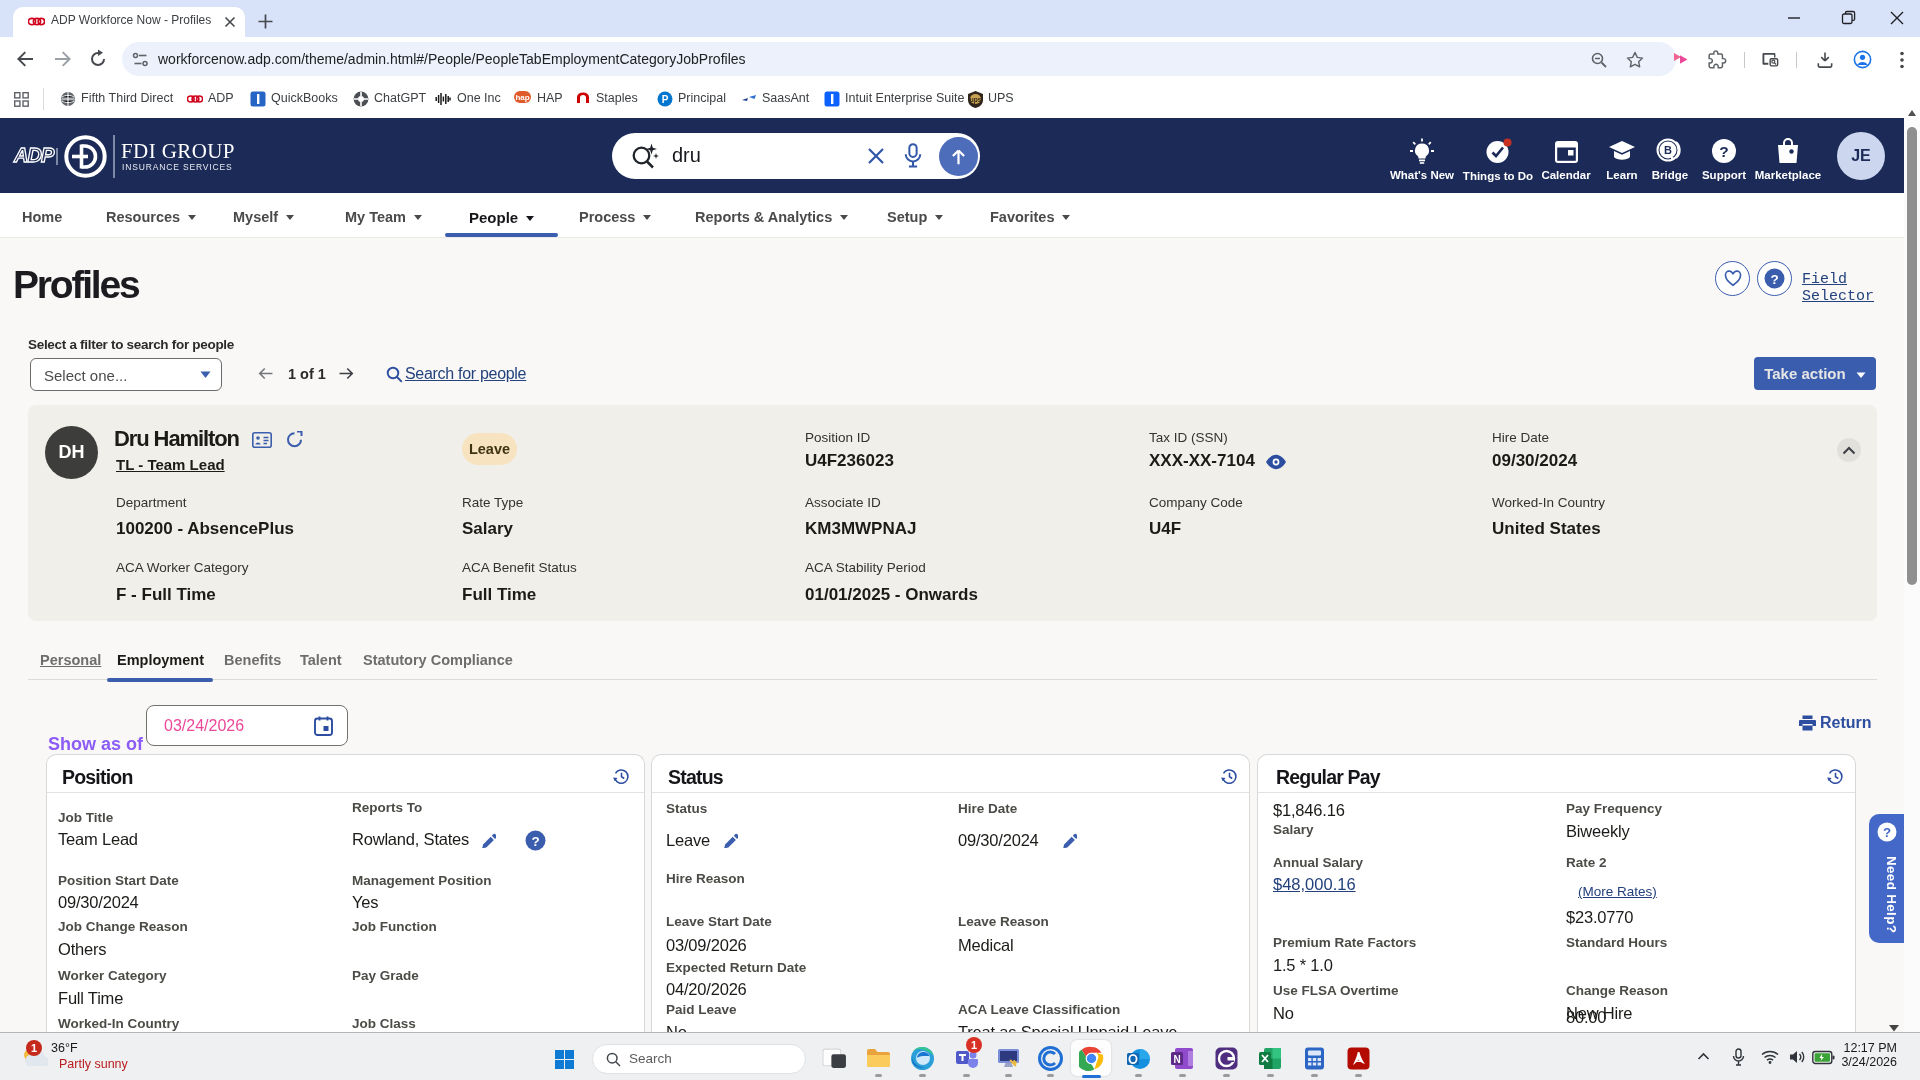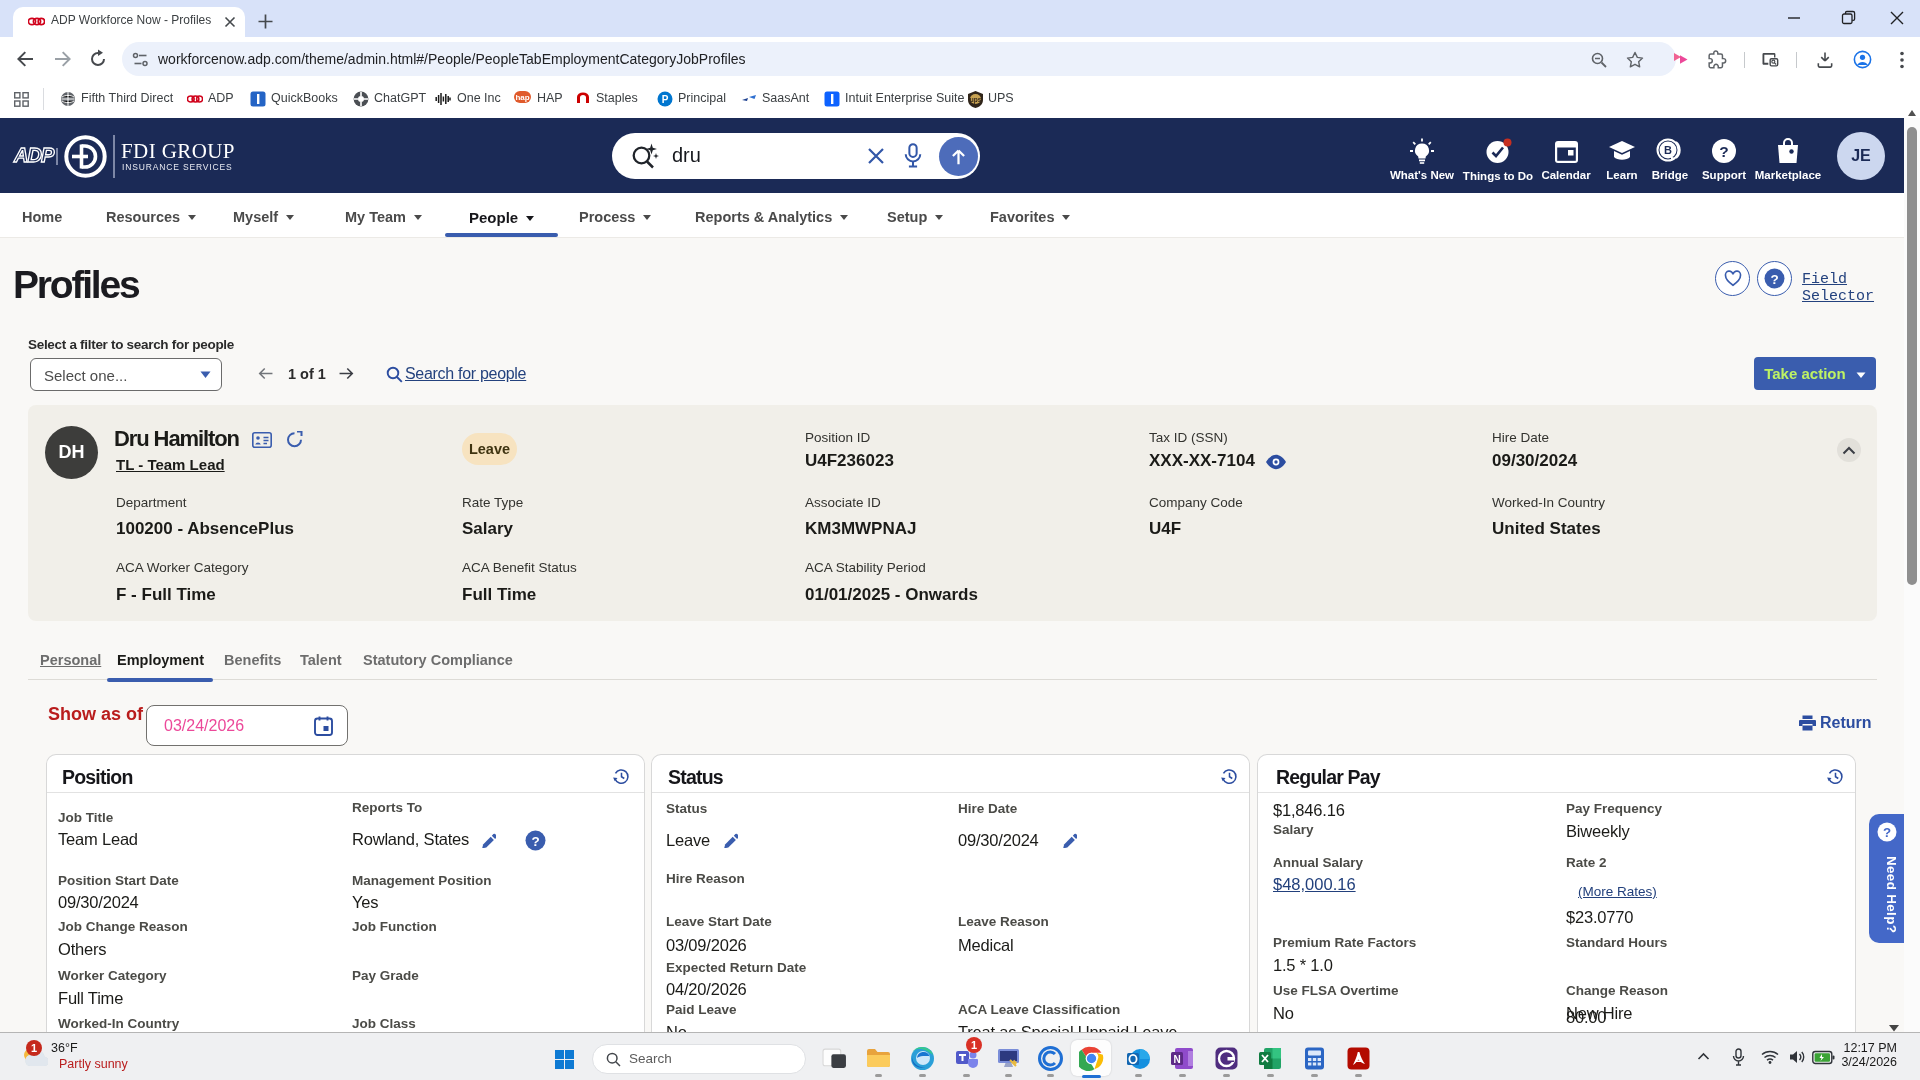--- a/index.html
+++ b/index.html
@@ -36,39 +36,39 @@
 
   
   #ptitle { left:13px; top:263px; font-size:39px; font-weight:bold; color:#1b1b20; letter-spacing:-2.2px; }
   .circbtn { position:absolute; width:35px; height:35px; border-radius:50%; border:1.5px solid #3a5dae; background:#fff; }
   #fieldsel { left:1802px; top:271px; font-size:15px; color:#24427e; text-decoration:underline;font-family:Liberation Mono, monospace; }
   #filterlbl { left:28px; top:337px; font-size:13.5px; font-weight:bold; color:#2b2b2b; letter-spacing:-0.3px; }
   #selectbox { left:30px; top:358px; width:192px; height:33px; border:1px solid #6b6b6b; border-radius:6px; background:#fff; }
   #selectbox span { position:absolute; left:13px; top:8px; font-size:15px; color:#4c4c4c; }
   #searchppl { left:405px; top:365px; font-size:16px; color:#24427e; text-decoration:underline; letter-spacing:-0.3px;}
   #takeaction { left:1754px; top:357px; width:122px; height:33px; background:#3a5dae; border-radius:4px;
-                color:#bef264; font-size:15px; font-weight:bold; text-align:center; line-height:33px; }
+                color:#e5e5e5; font-size:15px; font-weight:bold; text-align:center; line-height:33px; }
 
   
   #pcard { left:28px; top:405px; width:1849px; height:216px; background:#f1efe9; border-radius:8px; }
   .plabel { position:absolute; font-size:13.5px; color:#33332f; white-space:nowrap; }
   .pval { position:absolute; font-size:17px; font-weight:bold; color:#1b1b18; white-space:nowrap; }
   #dh { left:45px; top:426px; width:53px; height:53px; border-radius:50%; background:#3d3d3b; color:#fff;
         font-weight:bold; font-size:18px; text-align:center; line-height:53px; }
   #dname { left:114px; top:426px; font-size:22px; font-weight:bold; color:#1b1b18; letter-spacing:-1.1px; }
   #dtitle { left:116px; top:456px; font-size:15px; font-weight:bold; color:#1b1b18;text-decoration:underline; }
   #leavepill { left:462px; top:433px; width:55px; height:32px; border-radius:16px; background:#f7e3c0;
                color:#3f3411; font-size:14.5px; font-weight:bold; text-align:center; line-height:32px; }
   #collapse { left:1837px; top:438px; width:24px; height:24px; border-radius:50%; background:#e2e0da; }
 
   
   .tab2 { position:absolute; top:652px; font-size:14.5px; font-weight:bold; color:#6d6d6d; }
   #tabline { left:28px; top:679px; width:1849px; height:1px; background:#dddbd6; }
   #empline { left:107px; top:678px; width:106px; height:4px; background:#3a5dae; border-radius:2px; }
-  #showasof { left:48px; top:704px; font-size:18px; font-weight:bold; color:#b91c1c; }
+  #showasof { left:48px; top:734px; font-size:18px; font-weight:bold; color:#8b5cf6; }
   #dateinput { left:146px; top:705px; width:202px; height:41px; border:1px solid #72716e; border-radius:8px; background:#fff; }
   #dateinput span { position:absolute; left:17px; top:11px; font-size:16px; color:#ec4899; }
   #printlnk { left:1820px; top:714px; font-size:16px; font-weight:bold; color:#2c4da0; }
 
   
   .card { position:absolute; top:754px; height:278px; background:#fff; border:1px solid #d8d8d8; border-bottom:none;
           border-radius:10px 10px 0 0; }
   .ctitle { position:absolute; top:766px; font-size:19.5px; font-weight:bold; color:#16161a; letter-spacing:-0.8px; }
   .cdiv { position:absolute; top:792px; height:1px; background:#e2e2e2; }
   .hist { top:768px; }

